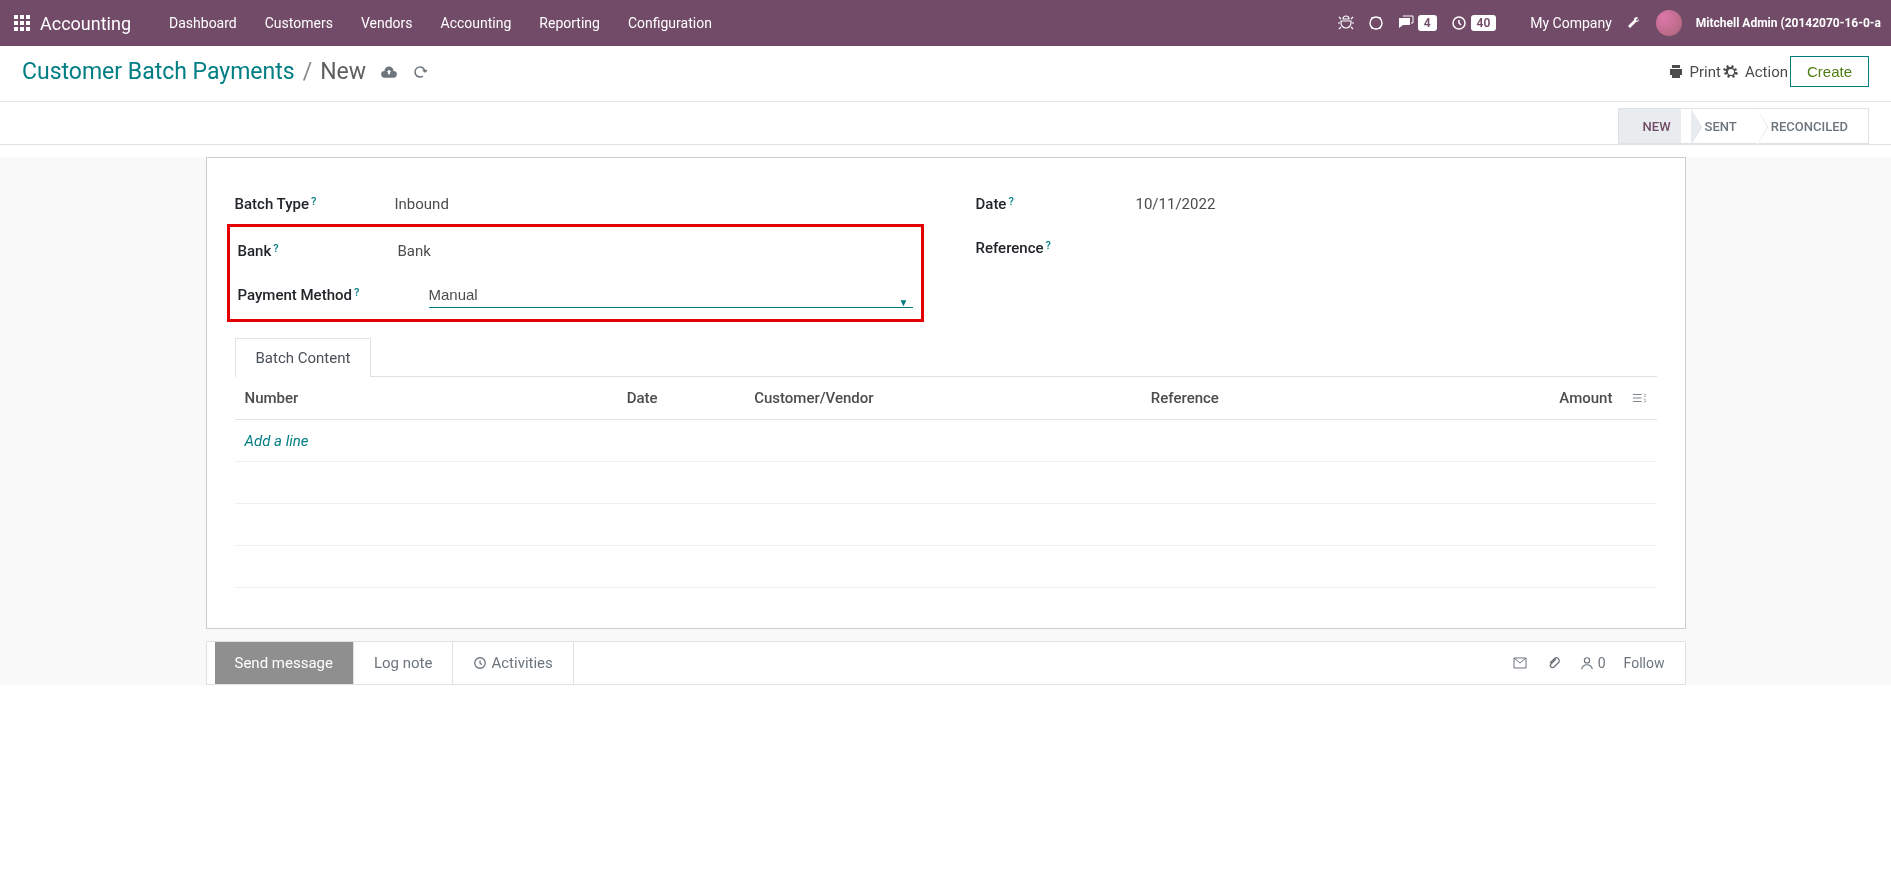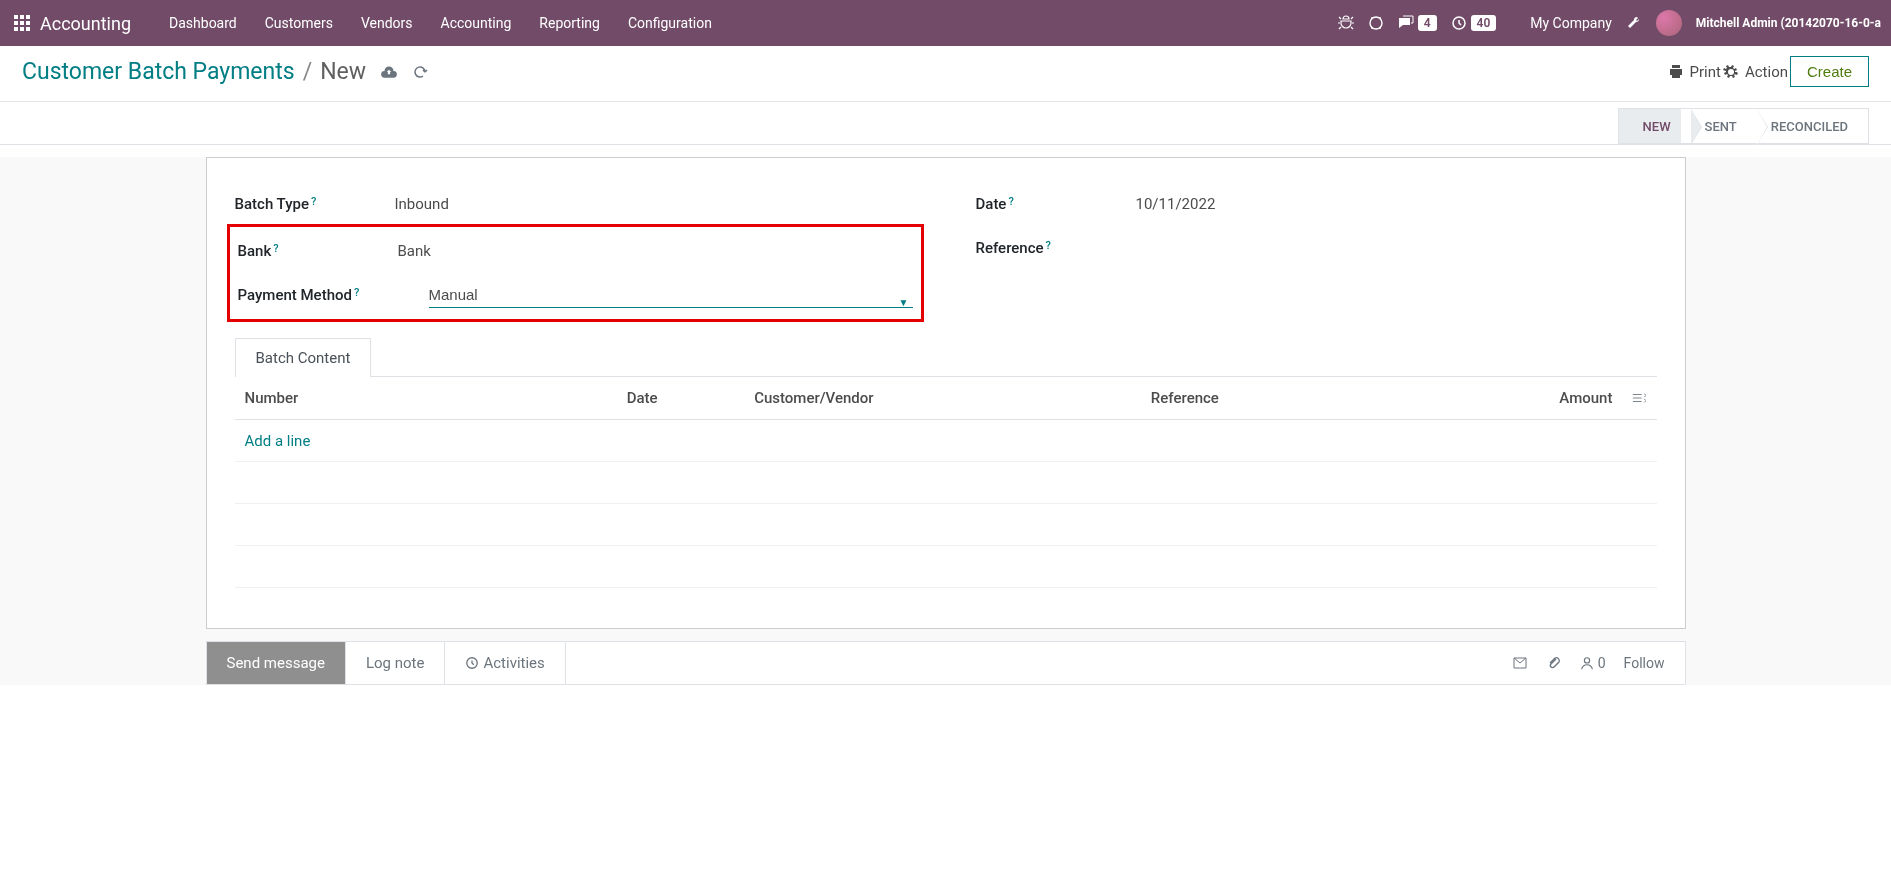--- a/index.html
+++ b/index.html
@@ -59,28 +59,28 @@
 
 
 .tabs { display: flex; border-bottom: 1px solid #dee2e6; margin-top: 18px; }
 .tab { padding: 10px 20px; border: 1px solid #dee2e6; border-bottom: none; background: #fff; font-size: 15px; color: #495057; cursor: pointer; margin-bottom: -1px; }
 
 
 .tbl { width: 100%; border-collapse: collapse; }
 .tbl th { text-align: left; font-weight: 500; color: #4c4c4c; padding: 12px 10px; border-bottom: 1px solid #dee2e6; font-size: 15px; }
 .tbl th.right { text-align: right; }
 .tbl td { padding: 10px 10px; border-bottom: 1px solid #f0f0f0; font-size: 15px; height: 42px; }
-.add-line { color: #017e84; cursor: pointer; }
+.add-line { color: #017e84; cursor: pointer; font-style: italic; }
 .tbl tr.empty td { border-bottom: 1px solid #f0f0f0; }
 .opt-icon { color: #6c757d; cursor: pointer; }
 
 
 .chatter { display: flex; align-items: center; border: 1px solid #dee2e6; max-width: 1480px; margin: 0 auto; background: #fff; margin-top: 12px; padding: 0; }
 .chat-btn { padding: 12px 20px; font-size: 15px; cursor: pointer; border-right: 1px solid #dee2e6; }
-.chat-btn.primary { background: #8f8f8f; color: #fff; }
+.chat-btn.primary { background: #8f8f8f; color: #fff; margin-left: 8px; }
 .chat-btn.muted { color: #6c757d; }
 .chat-right { margin-left: auto; display: flex; align-items: center; gap: 18px; padding-right: 20px; color: #6c757d; }
 .follow-count { display: flex; align-items: center; gap: 4px; }
 
 svg { display: block; }
 </style>
 </head>
 <body>
 
 <div class="navbar">

